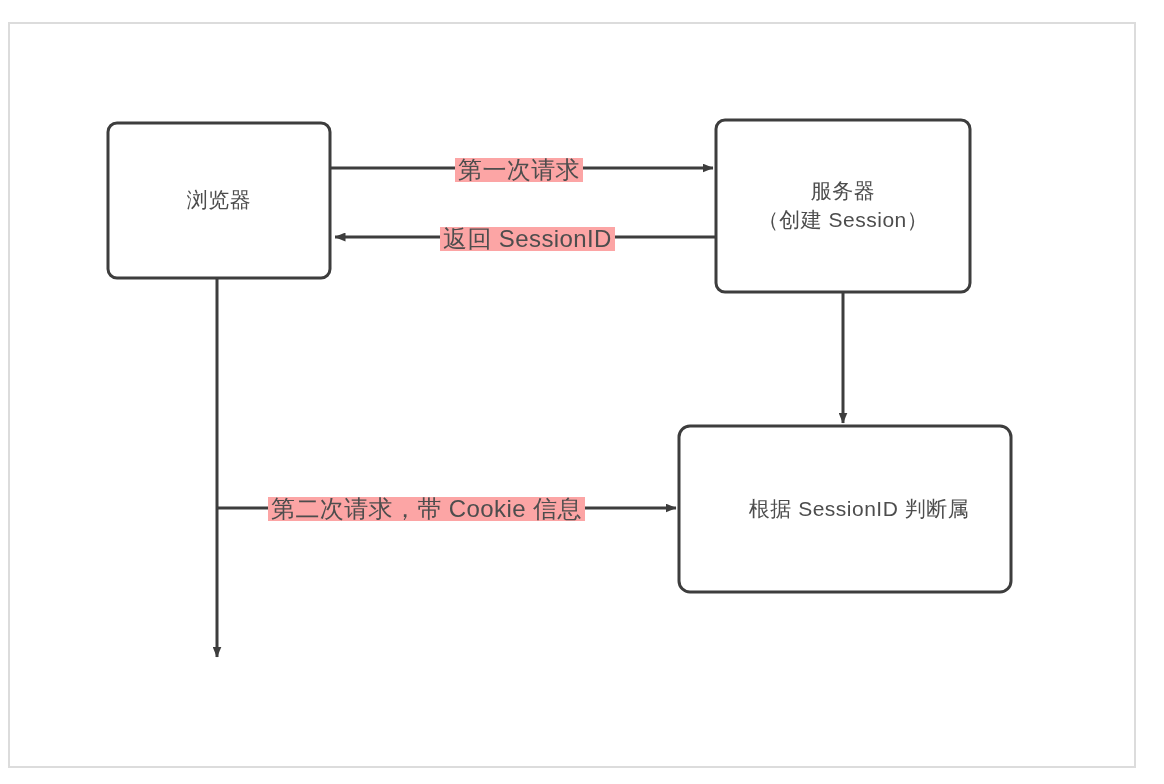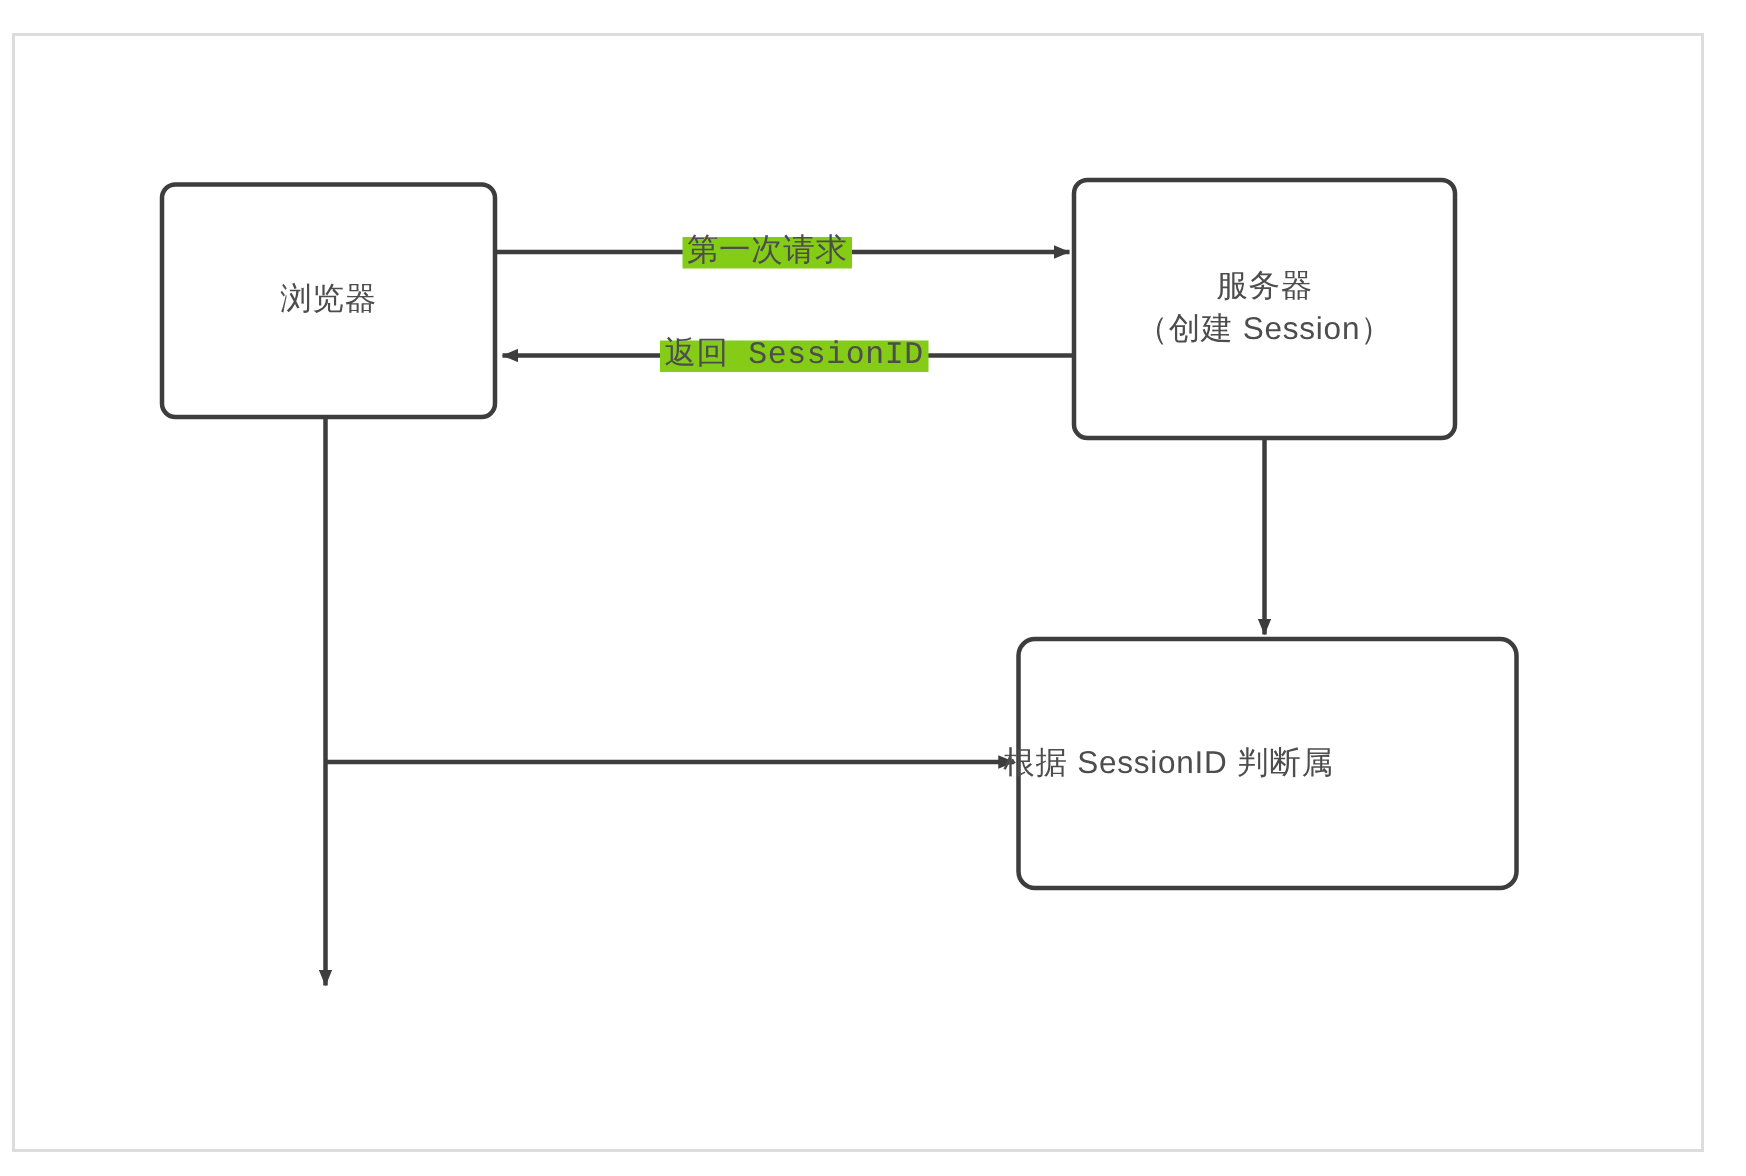--- a/index.html
+++ b/index.html
@@ -46,27 +46,26 @@
     color: #4d4d4d;
     font-size: 21px;
     line-height: 1.38;
     letter-spacing: 0.5px;
     white-space: pre;
     pointer-events: none;
   }
   .edge-label {
     position: absolute;
     color: #4d4d4d;
-    font-size: 21px;
+    font-size: 24px;
     letter-spacing: 0.4px;
     white-space: nowrap;
-    background: #84cc16;
+    background: #fca5a5;
     padding: 0 3px;
     line-height: 1;
-    font-family: Liberation Mono, monospace;
   }
 </style>
 </head>
 <body>
 
 <div id="canvas">
 
   <div id="frame-border"></div>
 
   <svg class="diagram-layer" viewBox="0 0 1164 784" xmlns="http://www.w3.org/2000/svg">
@@ -95,22 +94,23 @@
 
   <div class="node-label" style="left:108px; top:123px; width:222px; height:155px;">
     <span>浏览器</span>
   </div>
 
   <div class="node-label" style="left:716px; top:120px; width:254px; height:172px;">
     <span>服务器</span>
     <span>（创建 Session）</span>
   </div>
 
-  <div class="node-label" style="left:647px; top:426px; width:264px; height:166px;">
+  <div class="node-label" style="left:679px; top:426px; width:264px; height:166px;padding-left:48px;">
     <span>根据 SessionID 判断属</span>
   </div>
 
   <div class="edge-label" style="left:455px; top:158px;">第一次请求</div>
 
   <div class="edge-label" style="left:440px; top:227px;">返回 SessionID</div>
 
+  <div class="edge-label" style="left:268px; top:497px;">第二次请求，带 Cookie 信息</div>
 
 </div>
 
 </body></html>

